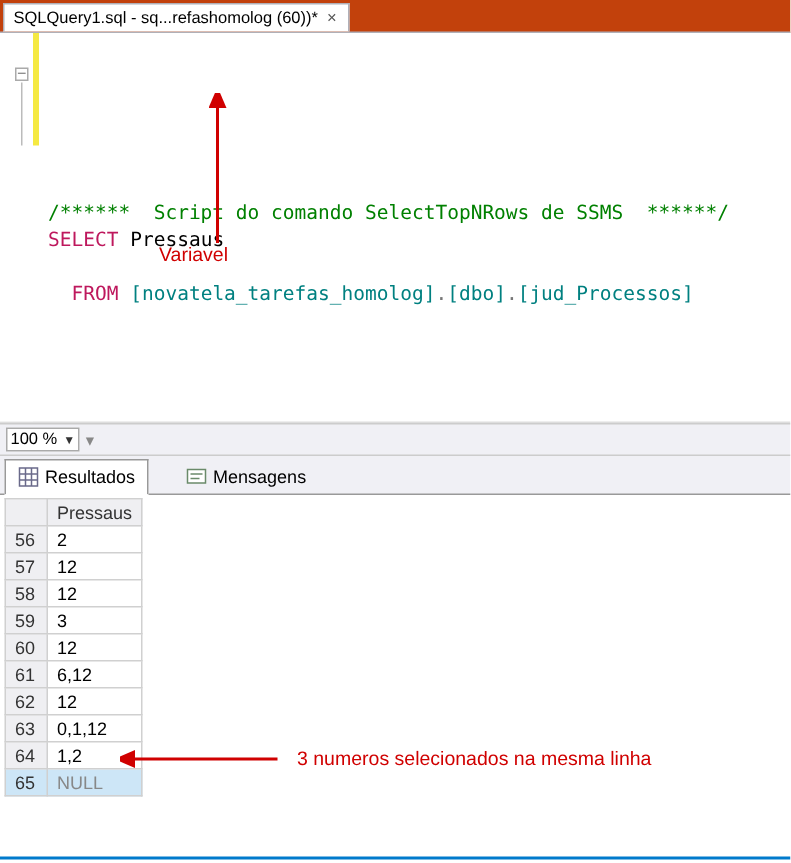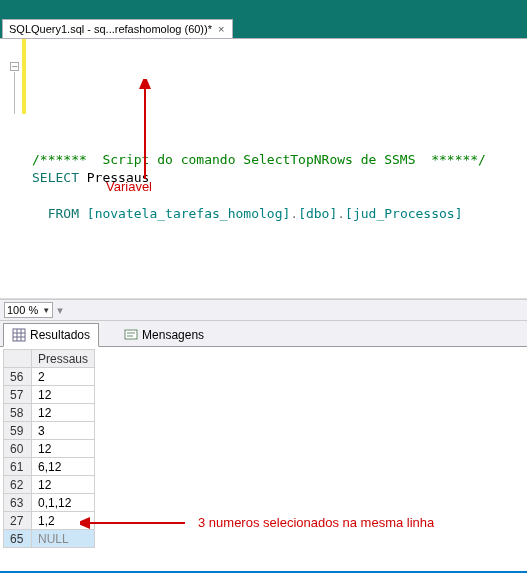--- a/index.html
+++ b/index.html
@@ -6,22 +6,22 @@
   body {
     font-family: "Segoe UI", Tahoma, sans-serif;
     font-size: 12px;
     background: #fff;
     width: 527px;
     height: 575px;
     overflow: hidden;
     position: relative;
   }
   .tab-bar {
-    background: #0f766e;
-    height: 39px;
+    background: #c2410c;
+    height: 22px;
     display: flex;
     align-items: flex-end;
     border-bottom: 1px solid #b0b0b8;
   }
   .tab {
     background: #fff;
     border: 1px solid #b0b0b8;
     border-bottom: none;
     padding: 3px 6px;
     font-size: 11px;
@@ -59,21 +59,21 @@
     width: 4px;
     height: 75px;
     background: #f5e942;
   }
   .code {
     margin-left: 32px;
     padding-top: 4px;
     line-height: 18px;
   }
   .c-comment { color: #008000; }
-  .c-keyword { color: #0f766e; }
+  .c-keyword { color: #be185d; }
   .c-ident { color: #000; }
   .c-teal { color: #008080; }
   .c-gray { color: #777; }
   .outline-toggle {
     position:absolute;
     left:10px;
     font-size:10px;
     color:#888;
     border:1px solid #aaa;
     width:9px;height:9px;
@@ -291,21 +291,21 @@
         </tr>
         <tr>
           <td class="row-header">62</td>
           <td>12</td>
         </tr>
         <tr>
           <td class="row-header">63</td>
           <td>0,1,12</td>
         </tr>
         <tr>
-          <td class="row-header">27</td>
+          <td class="row-header">64</td>
           <td>1,2</td>
         </tr>
         <tr class="selected-row">
           <td class="row-header">65</td>
           <td class="null-cell">NULL</td>
         </tr>
       </tbody>
   </table>
 
   <svg class="arrow-svg" style="left:80px;top:166px" width="110" height="20">

